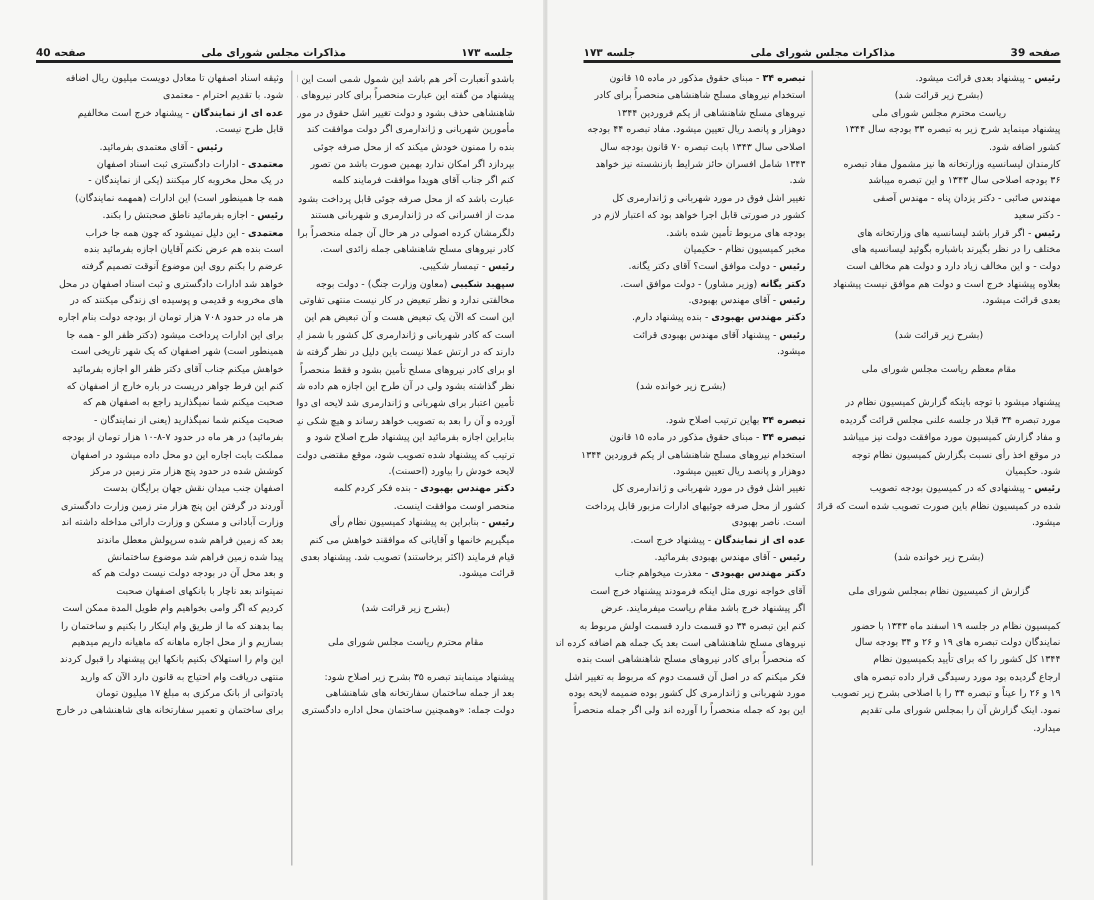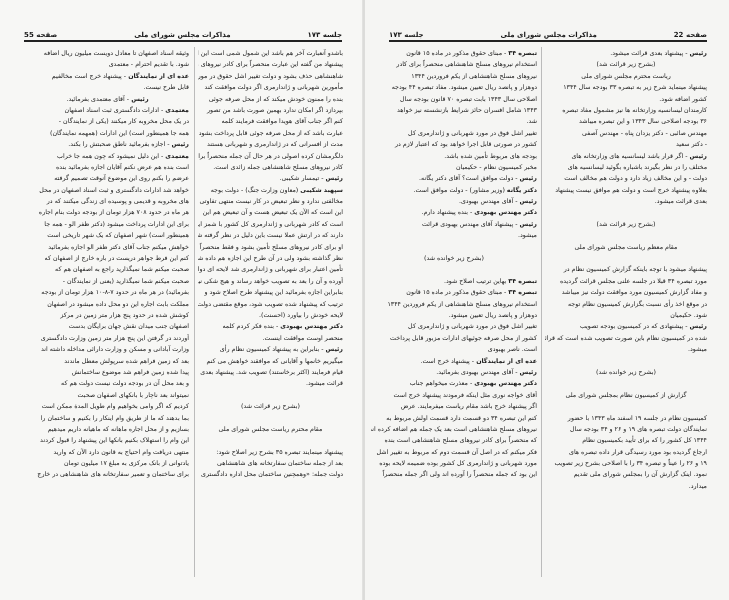--- a/index.html
+++ b/index.html
@@ -16,21 +16,21 @@
   .col .gap{height:11.4px;}
   .col-divider{position:absolute;top:47px;width:1px;height:530px;background:#bbb;}
 </style>
 </head>
 <body>
 
 <div class="page left">
   <div class="header" style="left:24px;width:318px;">
     <span>جلسه ۱۷۳</span>
     <span>مذاکرات مجلس شورای ملی</span>
-    <span>صفحه 55</span>
+    <span>صفحه 40</span>
   </div>
   <div class="header-rule" style="left:24px;width:318px;"></div>
   <div class="col" id="lp-right" style="left:198px;width:145px;">
       <div class="line">باشدو آنعبارت آخر هم باشد این شمول شمی است این است که</div>
       <div class="line">پیشنهاد من گفته این عبارت منحصراً برای کادر نیروهای مسلح</div>
       <div class="line">شاهنشاهی حذف بشود و دولت تغییر اشل حقوق در مورد</div>
       <div class="line">مأمورین شهربانی و ژاندارمری اگر دولت موافقت کند</div>
       <div class="line">بنده را ممنون خودش میکند که از محل صرفه جوئی</div>
       <div class="line">بپردازد اگر امکان ندارد بهمین صورت باشد من تصور</div>
       <div class="line">کنم اگر جناب آقای هویدا موافقت فرمایند کلمه</div>
@@ -106,21 +106,21 @@
       <div class="line">منتهی دریافت وام احتیاج به قانون دارد الآن که وارید</div>
       <div class="line">یادتوانی از بانک مرکزی به مبلغ ۱۷ میلیون تومان</div>
       <div class="line">برای ساختمان و تعمیر سفارتخانه های شاهنشاهی در خارج</div>
     </div>
 </div>
 
 <div class="gutter"></div>
 
 <div class="page right">
   <div class="header" style="left:24px;width:318px;">
-    <span>صفحه 22</span>
+    <span>صفحه 39</span>
     <span>مذاکرات مجلس شورای ملی</span>
     <span>جلسه ۱۷۳</span>
   </div>
   <div class="header-rule" style="left:24px;width:318px;"></div>
   <div class="col" id="rp-right" style="left:180px;width:162px;">
       <div class="line"><b>رئیس</b> - پیشنهاد بعدی قرائت میشود.</div>
       <div class="line center">(بشرح زیر قرائت شد)</div>
       <div class="line center">ریاست محترم مجلس شورای ملی</div>
       <div class="line">پیشنهاد مینماید شرح زیر به تبصره ۳۳ بودجه سال ۱۳۴۴</div>
       <div class="line">کشور اضافه شود.</div>

